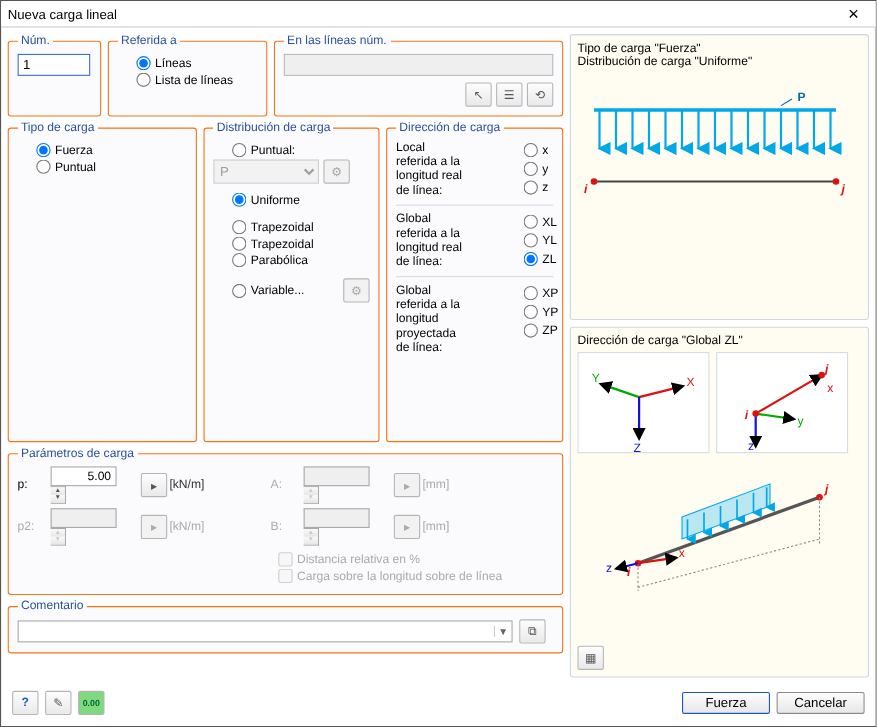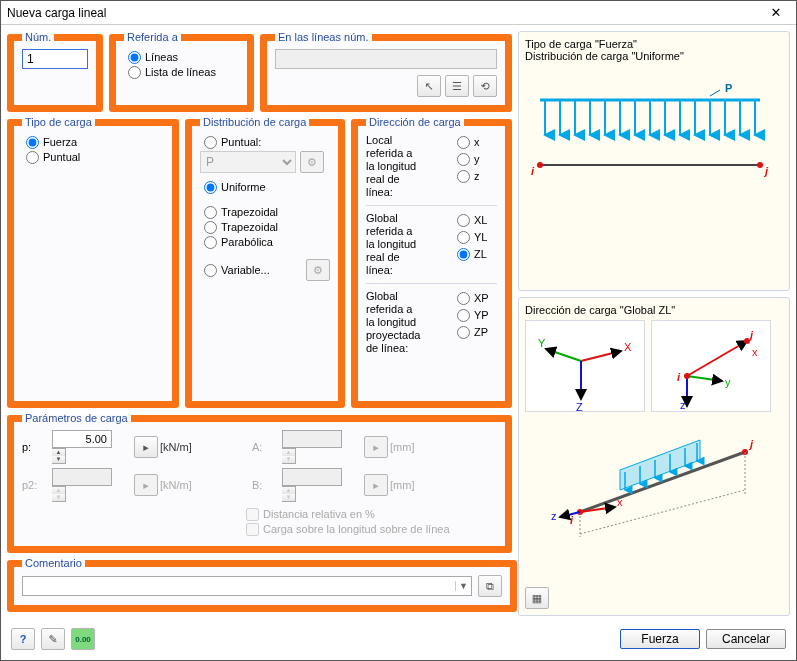--- a/index.html
+++ b/index.html
@@ -4,33 +4,33 @@
 <style>
   * { box-sizing: border-box; font-family: "Segoe UI", Tahoma, sans-serif; font-size: 11px; }
   body { margin: 0; background: #fff; }
   .window { width: 797px; height: 661px; border: 1px solid #555; position: relative; display: flex; flex-direction: column; background:#fff; }
   .titlebar { display: flex; align-items: center; padding: 4px 6px; border-bottom: 1px solid #ccc; background:#fff; }
   .titlebar-title { flex: 1; font-size: 12px; }
   .titlebar-close { width: 28px; text-align: center; cursor: default; font-size: 13px; }
   .content { flex:1; display:flex; padding:6px; gap:6px; }
   .left-col { width:505px; display:flex; flex-direction:column; gap:4px; }
   .right-col { flex:1; display:flex; flex-direction:column; gap:6px; }
-  fieldset.group { border:7px solid #f97316; border-radius:3px; margin:0; padding:6px 8px 8px 8px; position:relative; background:#fbfbfd; }
+  fieldset.group { border:1px solid #f97316; border-radius:3px; margin:0; padding:6px 8px 8px 8px; position:relative; background:#fbfbfd; }
   fieldset.group > legend { color:#2a4fa0; padding:0 3px; font-size:11px; }
   .row1 { display:flex; gap:6px; }
   .row1 .g-num { width:85px; }
   .row1 .g-ref { width:145px; }
   .row1 .g-lines { flex:1; }
   .row2 { display:flex; gap:6px; height:292px; }
   .row2 .g-tipo { width:172px; }
   .row2 .g-dist { width:160px; }
   .row2 .g-dir { flex:1; }
   input.txt { border:1px solid #3a6fd8; padding:2px 4px; font-size:12px; background:#fff; }
   select.combo { border:1px solid #bcbcbc; background:#efefef; color:#777; padding:1px; font-size:12px; }
-  .radio-row, .check-row { display:flex; gap:4px; margin:2px 4px; }
+  .radio-row, .check-row { display:flex; align-items:center; gap:4px; margin:2px 17px; }
   .radio-row input, .check-row input { margin:0; }
   .mini-btn { width:24px; height:22px; border:1px solid #b5b5b5; background:linear-gradient(#fdfdfd,#e9e9e9); display:inline-flex; align-items:center; justify-content:center; border-radius:2px; font-size:11px; color:#555; }
   .mini-btn.disabled { color:#aaa; background:#f2f2f2; }
   .btn { border:1px solid #8a8a8a; background:linear-gradient(#fdfdfd,#e7e7e7); padding:2px 0; width:80px; text-align:center; border-radius:2px; font-size:12px; }
   .btn.primary { border:1px solid #1a57c4; }
   .preview-panel { flex:1; border:1px solid #cfd6e4; border-radius:3px; background:#fffdf2; padding:6px; position:relative; overflow:hidden; }
   .preview-panel.top { height:260px; flex:none; }
   .param-grid { display:grid; grid-template-columns: 24px 76px 20px 50px 30px 24px 76px 20px 50px; gap:4px 6px; align-items:center; }
   .unit { color:#333; }
   .unit.disabled { color:#aaa; }

